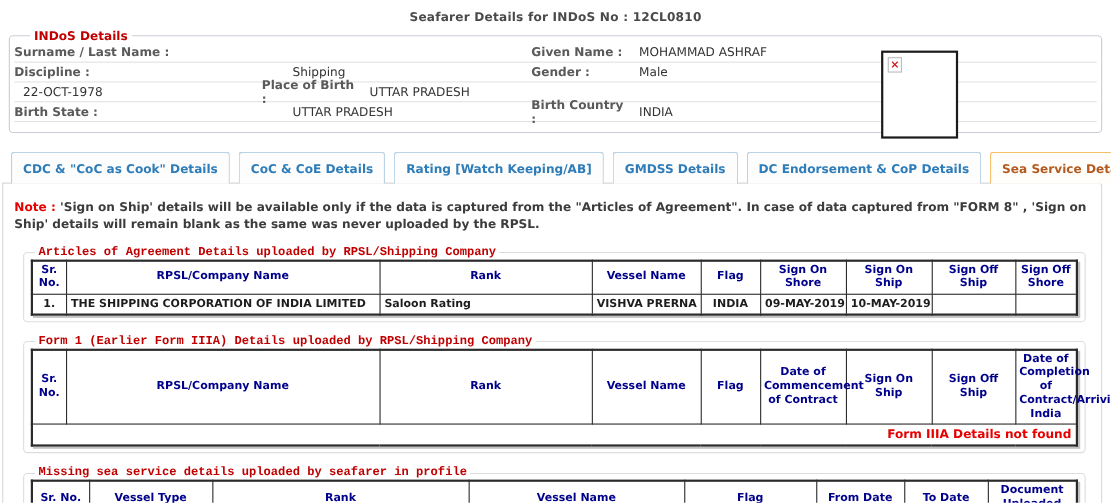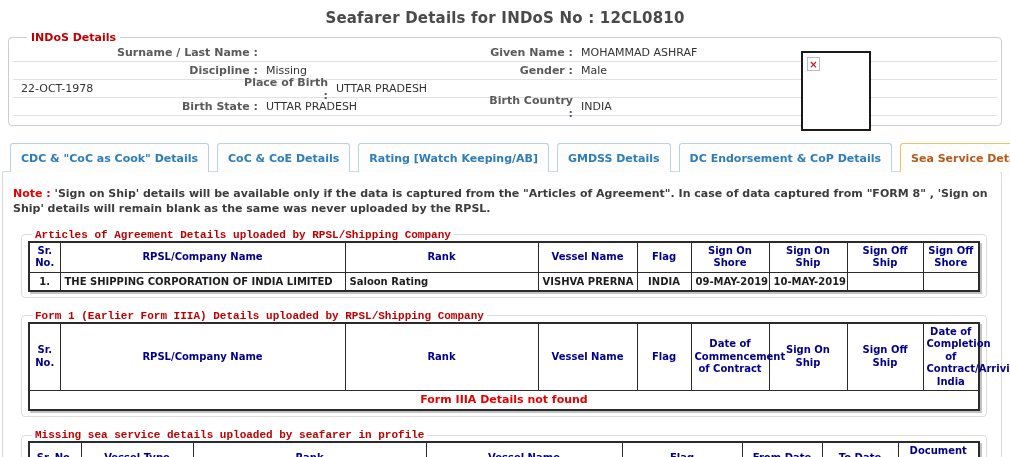--- a/index.html
+++ b/index.html
@@ -3,37 +3,37 @@
 <meta charset="utf-8">
 <style>
   * { margin:0; padding:0; box-sizing:border-box; }
   html,body { background:#fff; }
   body {
     width:1010px; height:457px;
     font-family:"DejaVu Sans","Liberation Sans",sans-serif;
     color:#333; overflow:hidden; position:relative;
   }
   .page-title {
-    text-align:center; font-size:15px; font-weight:bold; color:#4a4a4a;
+    text-align:center; font-size:11px; font-weight:bold; color:#4a4a4a;
     padding-top:9px; letter-spacing:0.2px;
   }
   
   fieldset.indos {
     margin:4px 8px 0 8px; border:1px solid #c9ced4; border-radius:4px;
     padding:0 4px 2px 4px; position:relative; height:95px;
   }
   fieldset.indos legend {
     color:#c00000; font-weight:bold; font-size:11px; margin-left:14px; padding:0 4px;
   }
   .indos-row {
     display:flex; align-items:center; height:18px;
     border-bottom:1px solid #dfe3e7; font-size:11px;
   }
   .indos-row:last-child { border-bottom:none; }
-  .ind-label { font-weight:bold; color:#5a5a5a; text-align:right; }
+  .ind-label { font-weight:bold; color:#5a5a5a; }
   .ind-value { color:#333; padding-left:8px; }
   .ind-l-label { width:245px; }
   .ind-l-value { width:225px; }
   .ind-r-label { width:90px;  }
   .ind-r-value { width:220px; }
   .photo-box {
     position:absolute; right:130px; top:7px; width:70px; height:80px;
     border:2px solid #1a1a1a; background:#fff; z-index:5;
   }
   .broken-img {
@@ -80,21 +80,21 @@
     padding:2px 3px; text-align:center; line-height:1.25; background:#fff;
   }
   table.data td {
     color:#1d1d1d; font-size:10px; font-weight:bold; border:1px solid #2b2b2b;
     padding:2px 4px; line-height:1.3; background:#fff;
     overflow:hidden; white-space:nowrap;
   }
   td.c { text-align:center; }
   td.l { text-align:left; }
   .notfound {
-    color:#e60000 !important; text-align:center; font-size:11px !important;
+    color:#e60000 !important; text-align:right; font-size:11px !important;
   }
   
   .t1 .c-sr{width:31px}.t1 .c-comp{width:285px}.t1 .c-rank{width:193px}
   .t1 .c-ves{width:99px}.t1 .c-flag{width:54px}.t1 .c-d1{width:78px}
   .t1 .c-d2{width:78px}.t1 .c-d3{width:76px}.t1 .c-d4{width:auto}
   .t3 .c-sr{width:52px}.t3 .c-vtype{width:112px}.t3 .c-rank{width:233px}
   .t3 .c-ves{width:196px}.t3 .c-flag{width:120px}.t3 .c-from{width:80px}
   .t3 .c-to{width:76px}.t3 .c-doc{width:auto}
 </style>
 </head>
@@ -110,21 +110,21 @@
   </div>
 
   <div class="indos-row">
     <span class="ind-label ind-l-label">Surname / Last Name :</span>
     <span class="ind-value ind-l-value"></span>
     <span class="ind-label ind-r-label">Given Name :</span>
     <span class="ind-value ind-r-value">MOHAMMAD ASHRAF</span>
   </div>
   <div class="indos-row">
     <span class="ind-label ind-l-label">Discipline :</span>
-    <span class="ind-value ind-l-value">Missing</span>
+    <span class="ind-value ind-l-value">Shipping</span>
     <span class="ind-label ind-r-label">Gender :</span>
     <span class="ind-value ind-r-value">Male</span>
   </div>
   <div class="indos-row">
     <span class="ind-value ind-l-value">22-OCT-1978</span>
     <span class="ind-label ind-r-label">Place of Birth :</span>
     <span class="ind-value ind-r-value">UTTAR PRADESH</span>
   </div>
   <div class="indos-row">
     <span class="ind-label ind-l-label">Birth State :</span>

